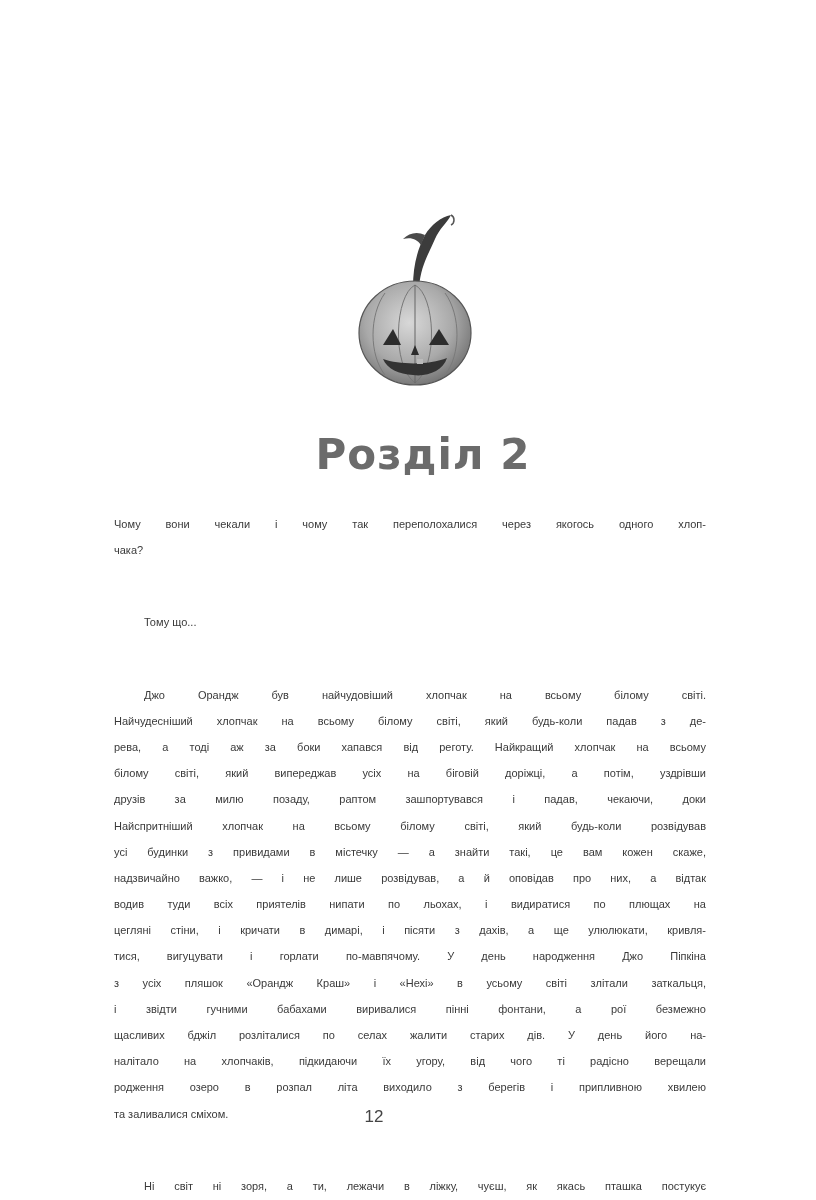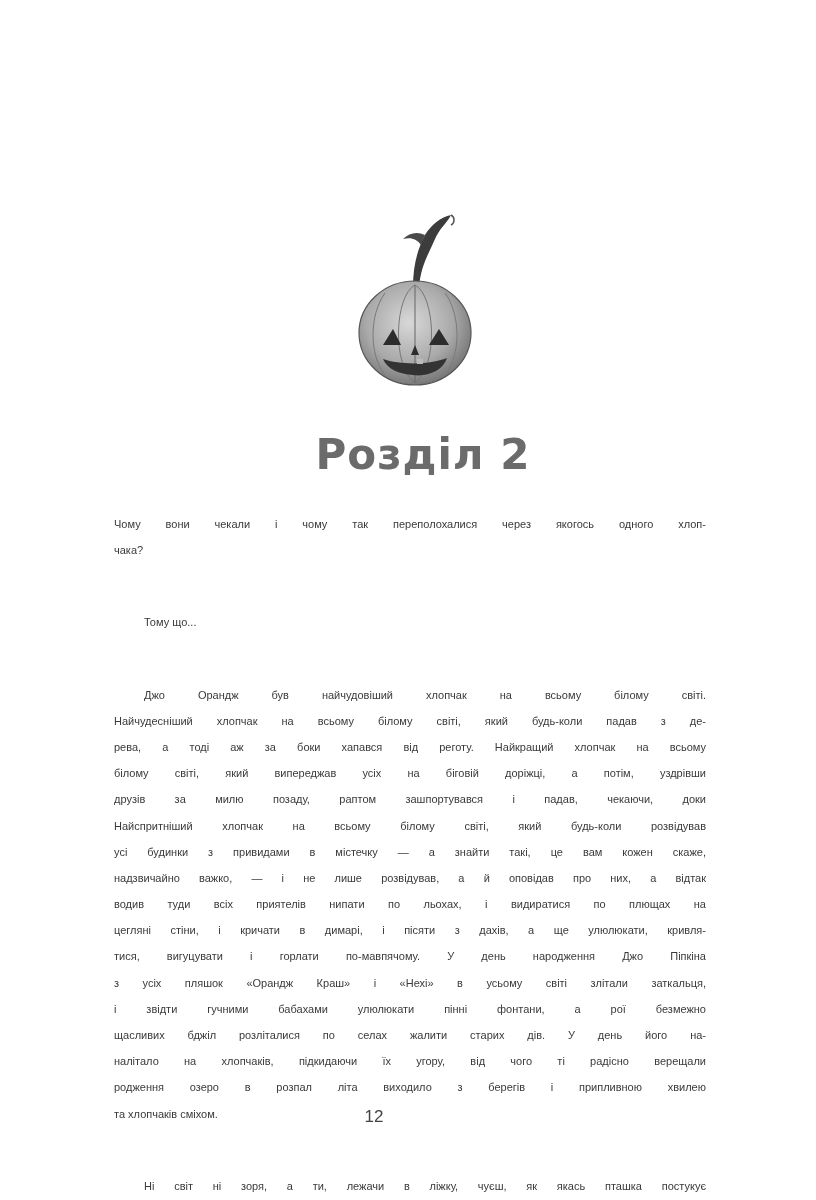--- a/index.html
+++ b/index.html
@@ -70,24 +70,24 @@
       <span class="line just">рева, а тоді аж за боки хапався від реготу. Найкращий хлопчак на всьому</span>
       <span class="line just">білому світі, який випереджав усіх на біговій доріжці, а потім, уздрівши</span>
       <span class="line just">друзів за милю позаду, раптом зашпортувався і падав, чекаючи, доки</span>
       <span class="line just">Найспритніший хлопчак на всьому білому світі, який будь-коли розвідував</span>
       <span class="line just">усі будинки з привидами в містечку — а знайти такі, це вам кожен скаже,</span>
       <span class="line just">надзвичайно важко, — і не лише розвідував, а й оповідав про них, а відтак</span>
       <span class="line just">водив туди всіх приятелів нипати по льохах, і видиратися по плющах на</span>
       <span class="line just">цегляні стіни, і кричати в димарі, і пісяти з дахів, а ще улюлюкати, кривля-</span>
       <span class="line just">тися, вигуцувати і горлати по-мавпячому. У день народження Джо Піпкіна</span>
       <span class="line just">з усіх пляшок «Орандж Краш» і «Нехі» в усьому світі злітали заткальця,</span>
-      <span class="line just">і звідти гучними бабахами улюлюкати пінні фонтани, а рої безмежно</span>
+      <span class="line just">і звідти гучними бабахами виривалися пінні фонтани, а рої безмежно</span>
       <span class="line just">щасливих бджіл розліталися по селах жалити старих дів. У день його на-</span>
       <span class="line just">налітало на хлопчаків, підкидаючи їх угору, від чого ті радісно верещали</span>
       <span class="line just">родження озеро в розпал літа виходило з берегів і припливною хвилею</span>
-      <span class="line">та хлопчаків сміхом.</span>
+      <span class="line">та заливалися сміхом.</span>
       <span class="line just indent">Ні світ ні зоря, а ти, лежачи в ліжку, чуєш, як якась пташка постукує</span>
       <span class="line">дзьобиком у шибку.</span>
       <span class="line indent">Піпкін.</span>
     </div>
 
   <div class="page-number">12</div>
 </div>
 
 </body></html>

